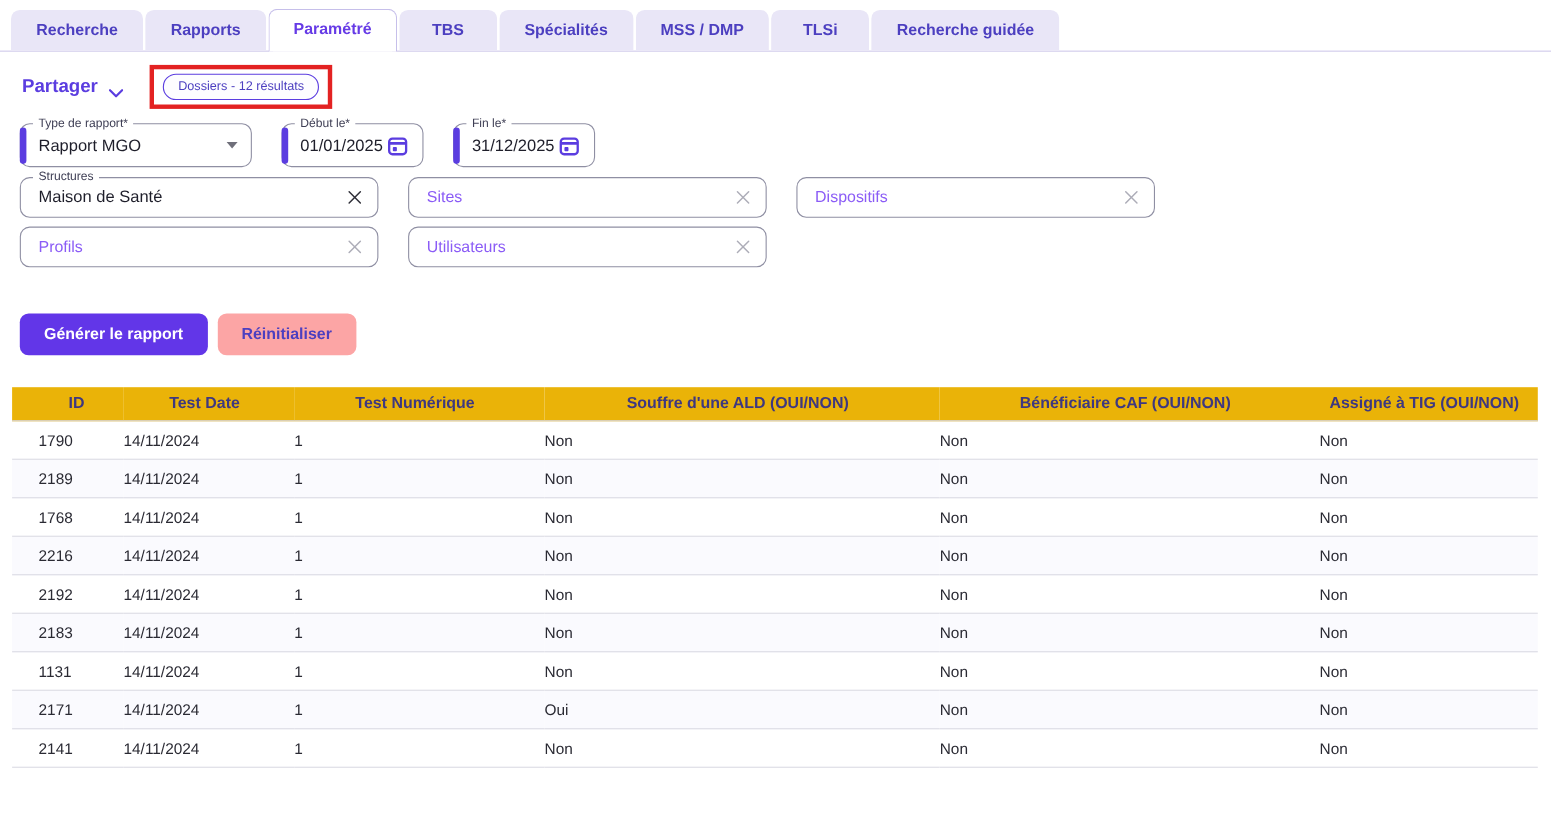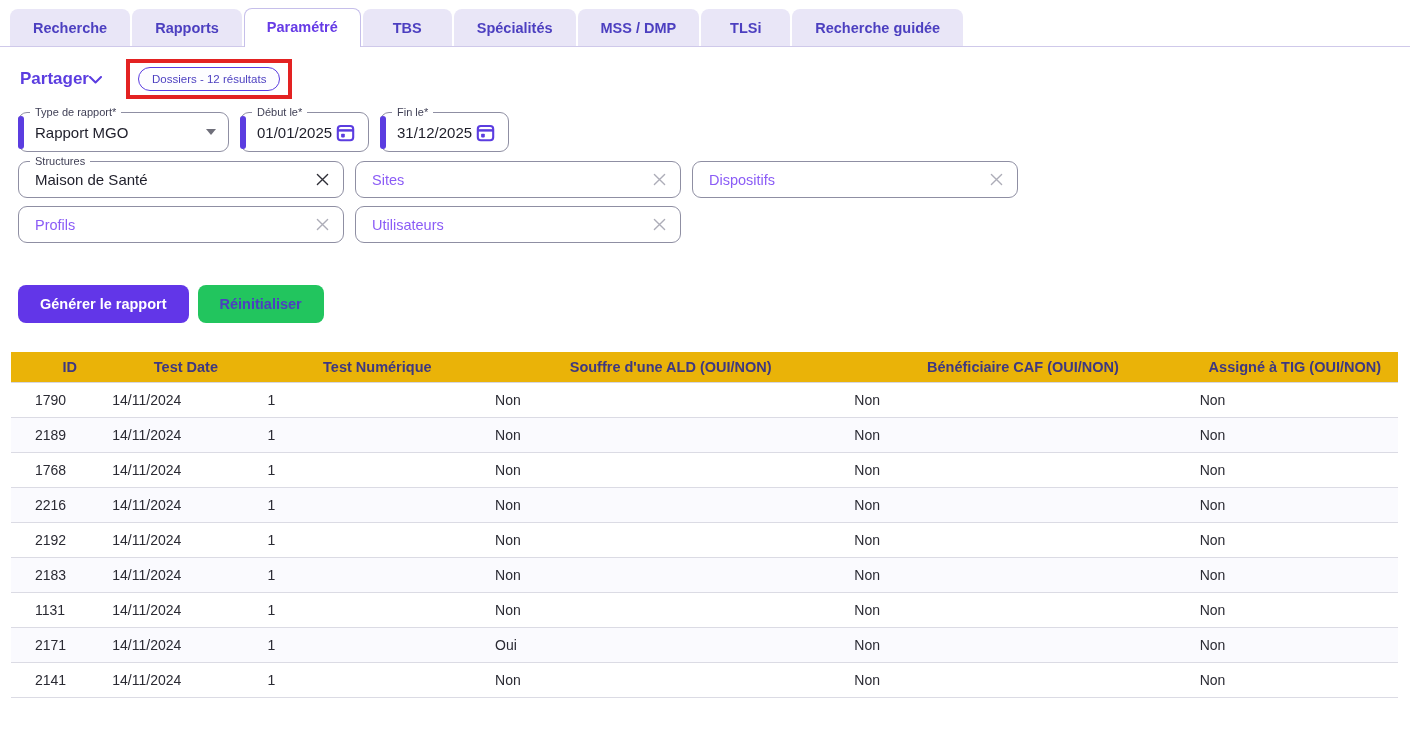--- a/index.html
+++ b/index.html
@@ -27,37 +27,37 @@
   }
   .tab.active {
     background:#ffffff; color:#663be6;
     border:1px solid #c6bfea; border-bottom:none;
     margin-bottom:-1px; padding-bottom:12px;
   }
 
   
   .section-header { display:flex; align-items:center; margin:12px 0 0 20px; }
   .section-title {
-    display:flex; align-items:center; 
+    display:flex; align-items:flex-end; gap:10px;
     color:#5b3de0; font-size:17px; font-weight:700; cursor:pointer;
   }
   .chevron { margin-top:2px; }
   .red-highlight {
     margin-left:24px; border:4px solid #e32222;
     padding:4px 8px; display:inline-flex; align-items:center;
   }
   .badge {
     border:1.5px solid #5b3de0; color:#4c3fc0;
     font-size:11.5px; font-weight:400;
     padding:5px 13px; border-radius:15px;
     background:#fdfdff; white-space:nowrap; cursor:pointer;
   }
 
   
-  .form-row { display:flex; gap:11px; margin-left:18px; }
+  .form-row { display:flex; gap:27px; margin-left:18px; }
   .row1 { margin-top:13px; }
   .row2 { margin-top:9px; }
   .row3 { margin-top:8px; }
   .field {
     position:relative; background:#fff;
     border:1px solid #8f8fa3; border-radius:9px;
     height:40px; display:flex; align-items:center;
     padding:0 12px 0 16px;
   }
   .flabel {
@@ -86,21 +86,21 @@
   .w-filter { width:326px; }
 
   
   .actions { display:flex; gap:9px; margin:42px 0 0 18px; }
   .btn {
     border:none; border-radius:8px; height:38px;
     font-family:inherit; font-weight:700; font-size:14.5px;
     padding:0 22px; cursor:pointer;
   }
   .btn-primary { background:#6236e8; color:#ffffff; }
-  .btn-secondary { background:#22c55e; color:#4c3fc0; }
+  .btn-secondary { background:#fca5a5; color:#4c3fc0; }
 
   
   .table-wrap { margin:29px 12px 0 11px; }
   table { width:100%; border-collapse:collapse; }
   th {
     background:#eab308; color:#3e3880;
     font-size:14.5px; font-weight:700; text-align:center;
     padding:7px 8px 7px 0;
     border-bottom:1px solid #d6d6e0;
     white-space:nowrap;

